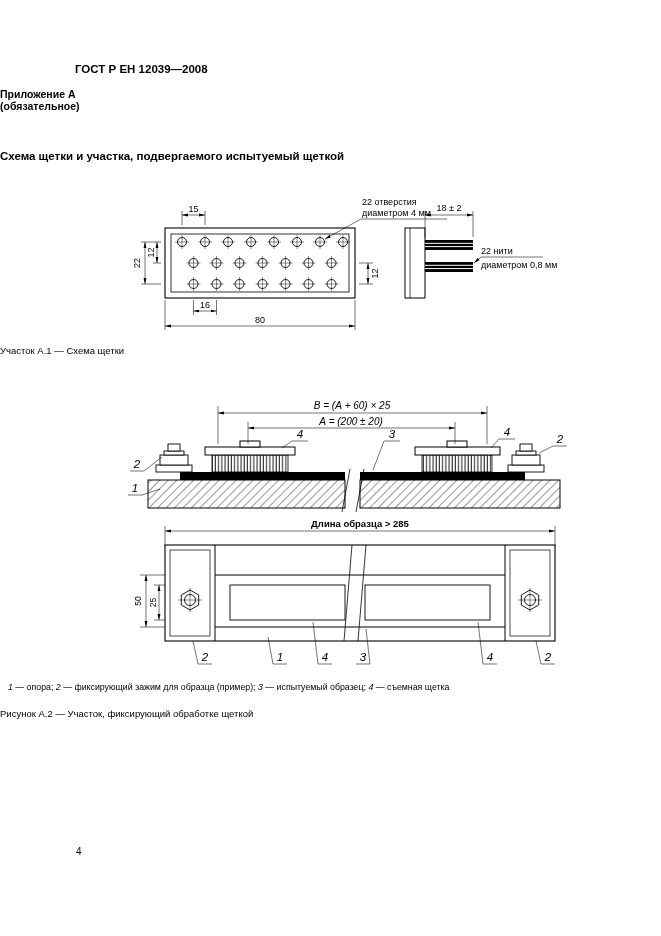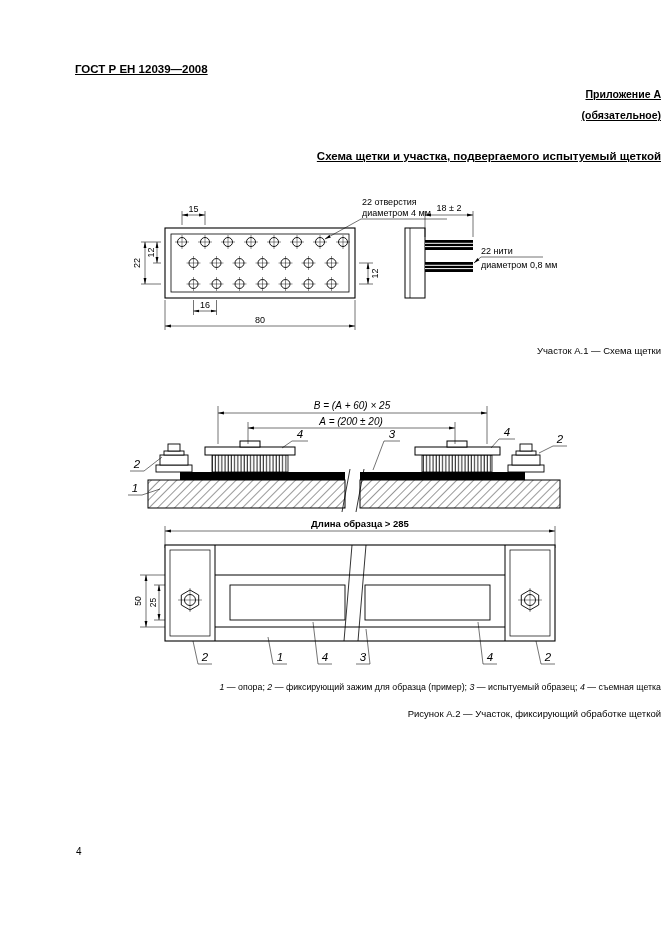--- a/index.html
+++ b/index.html
@@ -1,38 +1,38 @@
 <!DOCTYPE html>
 <html><head>
 <meta charset="utf-8">
 <style>
   html,body{margin:0;padding:0;}
   body{
     width:661px;height:936px;background:#fff;position:relative;
     font-family:"Liberation Sans",sans-serif;color:#000;overflow:hidden;
   }
   .abs{position:absolute;}
-  .center{text-align:right;}
-  .b{font-weight:bold;text-decoration:underline;}
+  .center{text-align:left;}
+  .b{font-weight:bold;}
   svg text{font-family:"Liberation Sans",sans-serif;font-size:9px;fill:#000;}
   svg text.pos{font-size:11.5px;font-style:italic;}
   svg text.i{font-style:italic;font-size:10px;}
   svg text.bold{font-weight:bold;font-size:9.5px;}
   .dim{stroke:#000;stroke-width:0.55;fill:none;}
   .sline{stroke:#000;stroke-width:1;fill:none;}
   .thin{stroke:#000;stroke-width:0.8;fill:none;}
 </style>
 </head>
 <body>
 
 <div class="abs b" style="left:75px;top:63px;font-size:11.5px">ГОСТ Р ЕН 12039—2008</div>
 
 <div class="abs center" style="left:0;right:0;top:88px">
   <div class="b" style="font-size:10.5px">Приложение А</div>
-  <div class="b" style="font-size:10.5px;margin-top:9px">(обязательное)</div>
+  <div class="b" style="font-size:10.5px;margin-top:0">(обязательное)</div>
 </div>
 
 <div class="abs center b" style="left:0;right:0;top:150px;font-size:11.5px">Схема щетки и участка, подвергаемого испытуемый щеткой</div>
 
 <svg class="abs" style="left:115px;top:192px" width="460" height="152" viewBox="0 0 460 152">
   <defs>
     <marker id="ar1" viewBox="0 0 10 6" refX="9.8" refY="3" markerWidth="11" markerHeight="6.6" orient="auto-start-reverse">
       <path d="M0,0.6 L10,3 L0,5.4 Z" fill="#000"></path>
     </marker>
     <g id="hole1">

